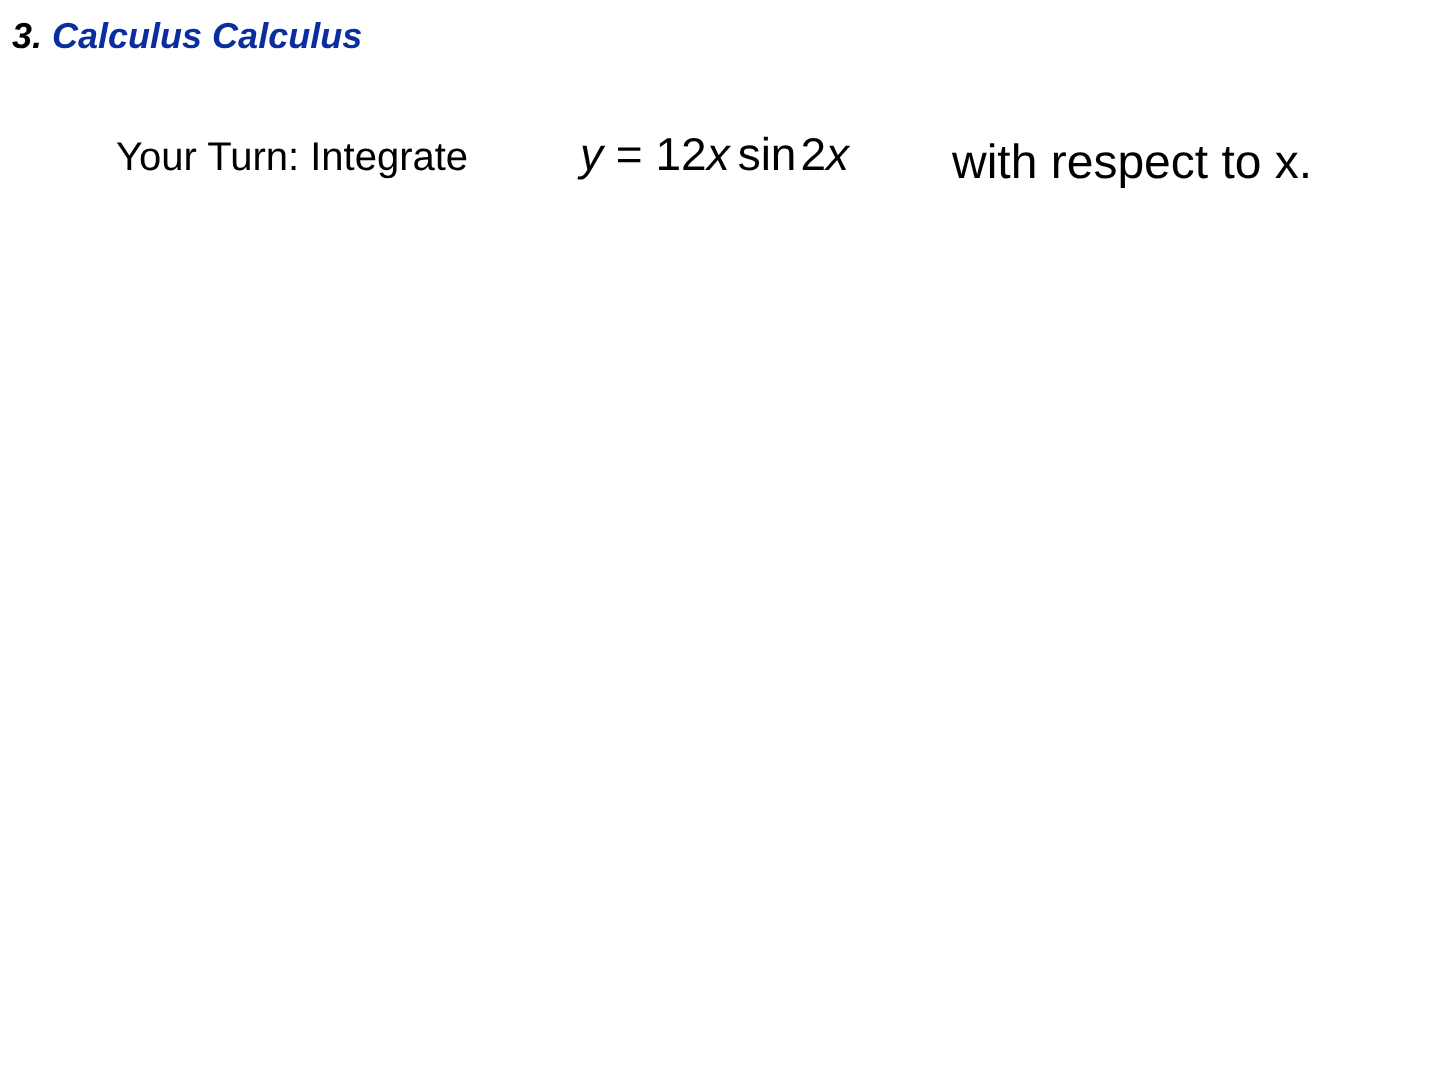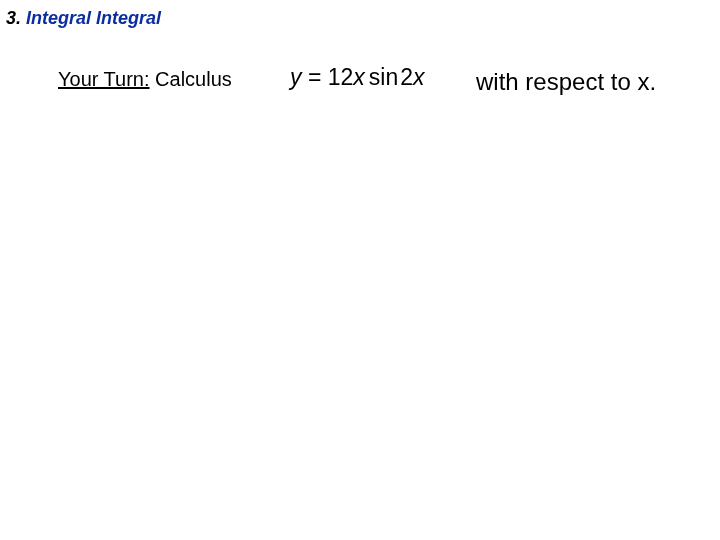--- a/index.html
+++ b/index.html
@@ -37,21 +37,20 @@
   }
   .your-turn {
     position: absolute;
     left: 58px;
     top: 6px;
     font-size: 20px;
     color: #000;
     white-space: nowrap;
   }
   .your-turn .ut {
-    text-decoration: underline;
     margin-top: 16px;
   }
   .equation {
     position: absolute;
     left: 290px;
     top: 2px;
     font-family: Liberation Sans, sans-serif;
     font-size: 23px;
     color: #000;
     white-space: nowrap;
@@ -72,26 +71,26 @@
     color: #000;
     white-space: nowrap;
   }
 </style>
 </head>
 <body>
 
 <div class="header">
   <span class="num">3.</span>
   <span> </span>
-  <span class="title">Integral Integral</span>
+  <span class="title">Calculus Calculus</span>
 </div>
 
 <div class="problem-line">
   <div class="your-turn">
-    <span class="ut">Your Turn:</span><span> Calculus</span>
+    <span class="ut">Your Turn:</span><span> Integrate</span>
   </div>
   <div class="equation">
     <span>y</span>
     <span class="eq">=</span>
     <span class="eq">12</span><span>x</span><span class="fn">sin</span><span class="eq">2</span><span>x</span>
   </div>
   <div class="respect">with respect to x.</div>
 </div>
 
 </body></html>

